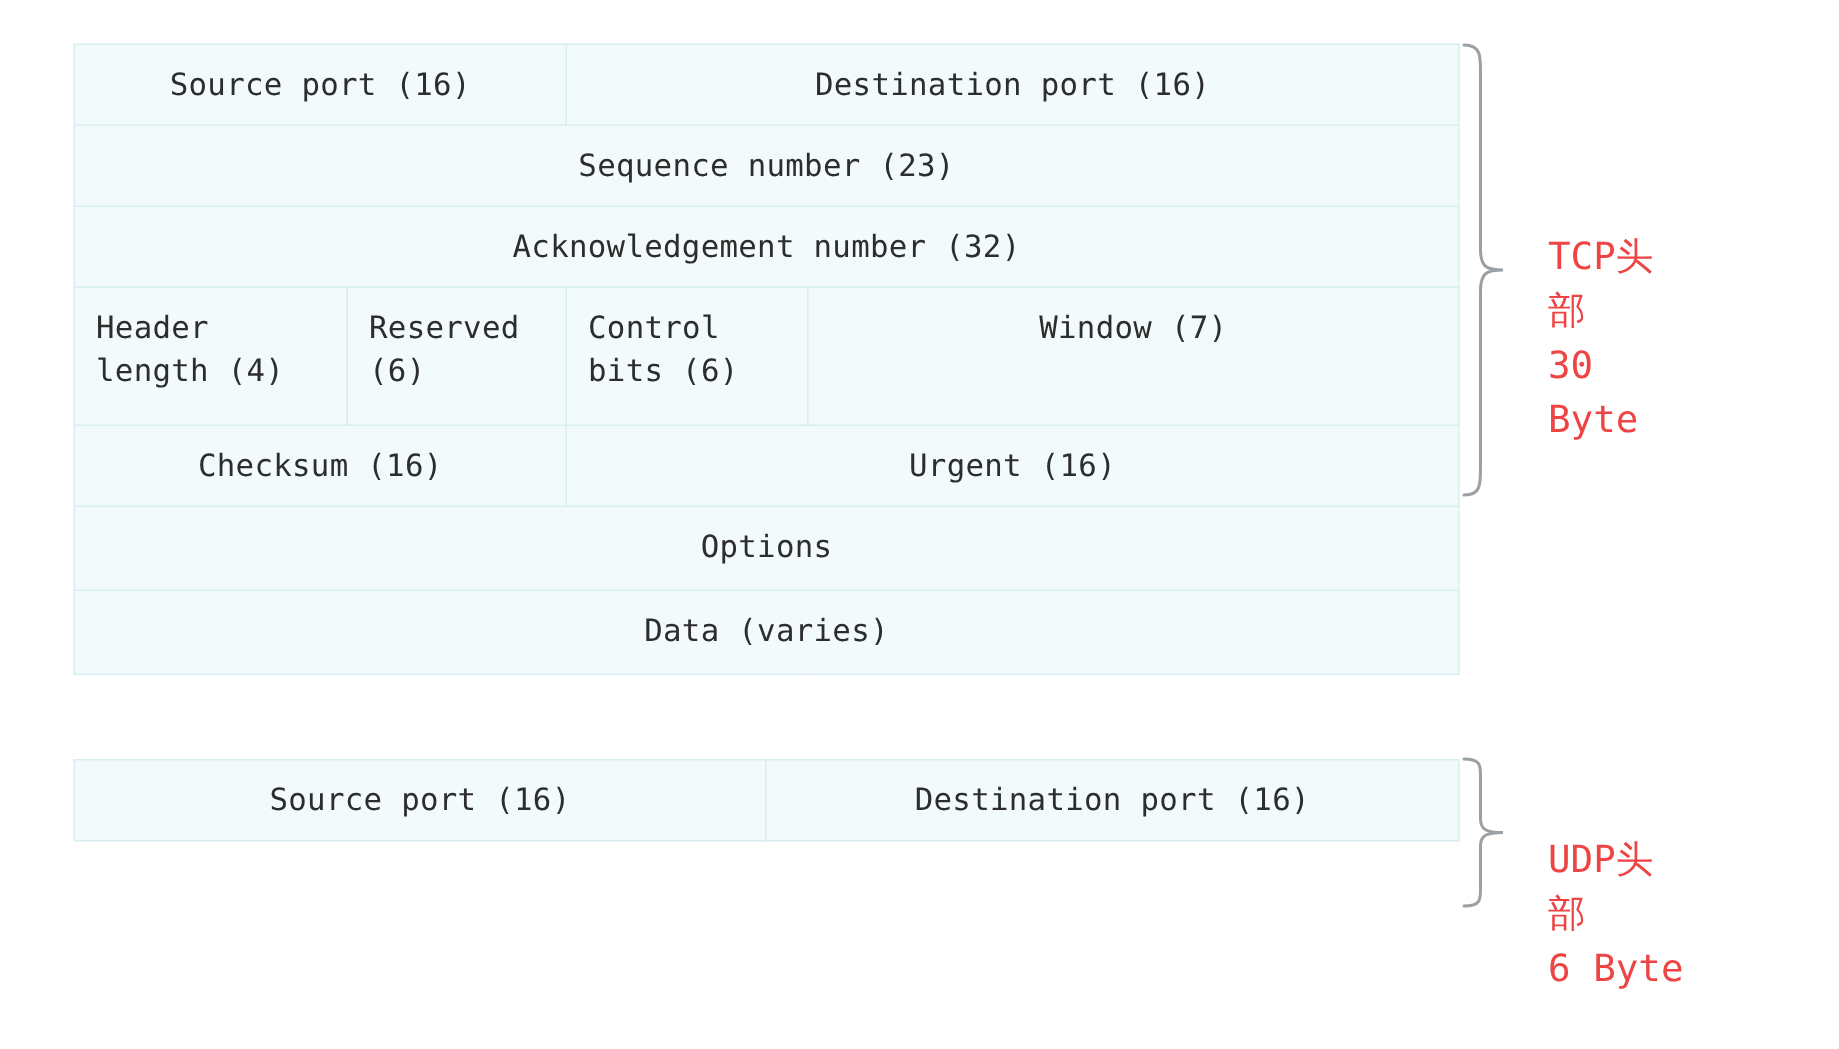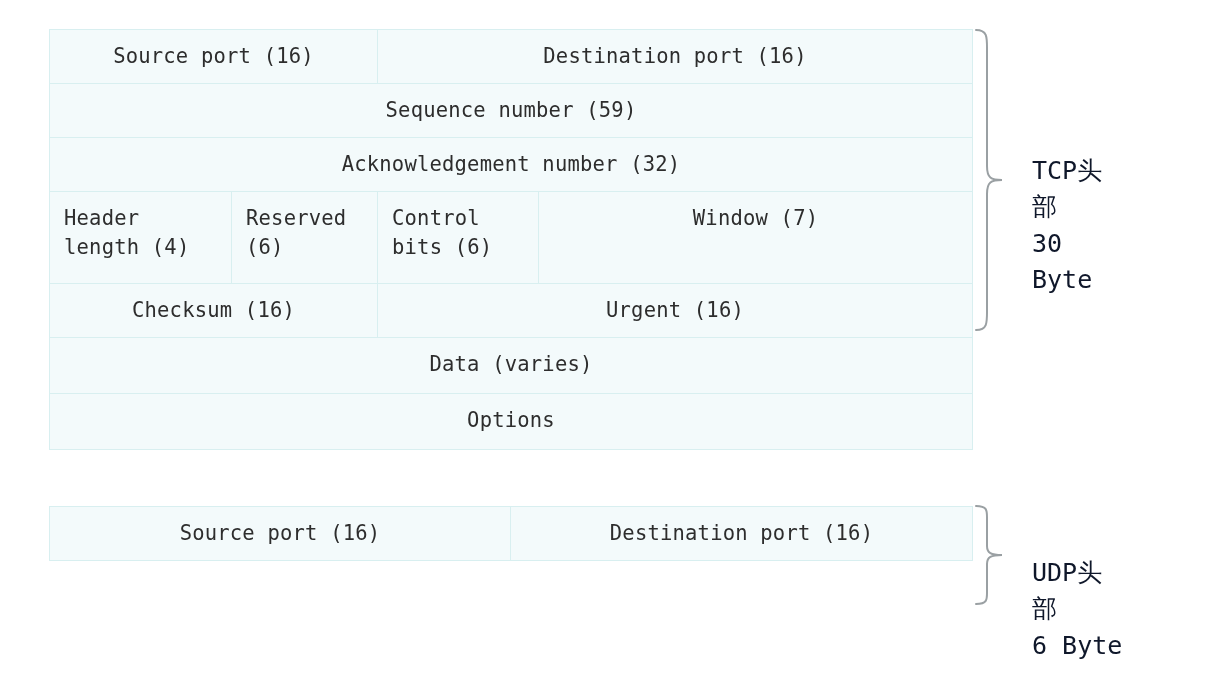--- a/index.html
+++ b/index.html
@@ -78,21 +78,21 @@
     stroke-width: 2;
     stroke-linecap: round;
   }
 
   
   .side-label {
     position: absolute;
     font-family: "DejaVu Sans Mono", "Liberation Mono", monospace;
     font-size: 25px;
     line-height: 1.45;
-    color: #0f172a;
+    color: #ef4444;
     white-space: pre-line;
   }
   #tcp-label { left: 1032px; top: 153px; }
   #udp-label { left: 1032px; top: 519px; margin-top: 36px; }
 </style>
 </head>
 <body>
 
 <div class="canvas">
 
@@ -102,43 +102,43 @@
       <col style="width:146px">
       <col style="width:161px">
       <col style="width:434px">
     </colgroup>
     <tbody>
       <tr class="r-single">
         <td colspan="2" class="c-center"><span class="cell-inner">Source port (16)</span></td>
         <td colspan="2" class="c-center"><span class="cell-inner">Destination port (16)</span></td>
       </tr>
       <tr class="r-single">
-        <td colspan="4" class="c-center"><span class="cell-inner">Sequence number (59)</span></td>
+        <td colspan="4" class="c-center"><span class="cell-inner">Sequence number (23)</span></td>
       </tr>
       <tr class="r-single">
         <td colspan="4" class="c-center"><span class="cell-inner">Acknowledgement number (32)</span></td>
       </tr>
       <tr class="r-double">
         <td class="c-left"><span class="cell-inner">Header
 length (4)</span></td>
         <td class="c-left"><span class="cell-inner">Reserved
 (6)</span></td>
         <td class="c-left"><span class="cell-inner">Control
 bits (6)</span></td>
         <td class="c-center"><span class="cell-inner">Window (7)</span></td>
       </tr>
       <tr class="r-single">
         <td colspan="2" class="c-center"><span class="cell-inner">Checksum (16)</span></td>
         <td colspan="2" class="c-center"><span class="cell-inner">Urgent (16)</span></td>
       </tr>
       <tr class="r-tall">
-        <td colspan="4" class="c-center"><span class="cell-inner">Data (varies)</span></td>
+        <td colspan="4" class="c-center"><span class="cell-inner">Options</span></td>
       </tr>
       <tr class="r-tall">
-        <td colspan="4" class="c-center"><span class="cell-inner">Options</span></td>
+        <td colspan="4" class="c-center"><span class="cell-inner">Data (varies)</span></td>
       </tr>
     </tbody>
   </table>
 
   <div class="brace" id="tcp-brace">
     <svg viewBox="0 0 34 304" preserveAspectRatio="none" aria-hidden="true">
       <path d="M4 2 C 16 2, 15 10, 15 24 L 15 138 C 15 150, 19 152, 30 152 C 19 152, 15 154, 15 166 L 15 280 C 15 294, 16 302, 4 302"></path>
     </svg>
   </div>
 

